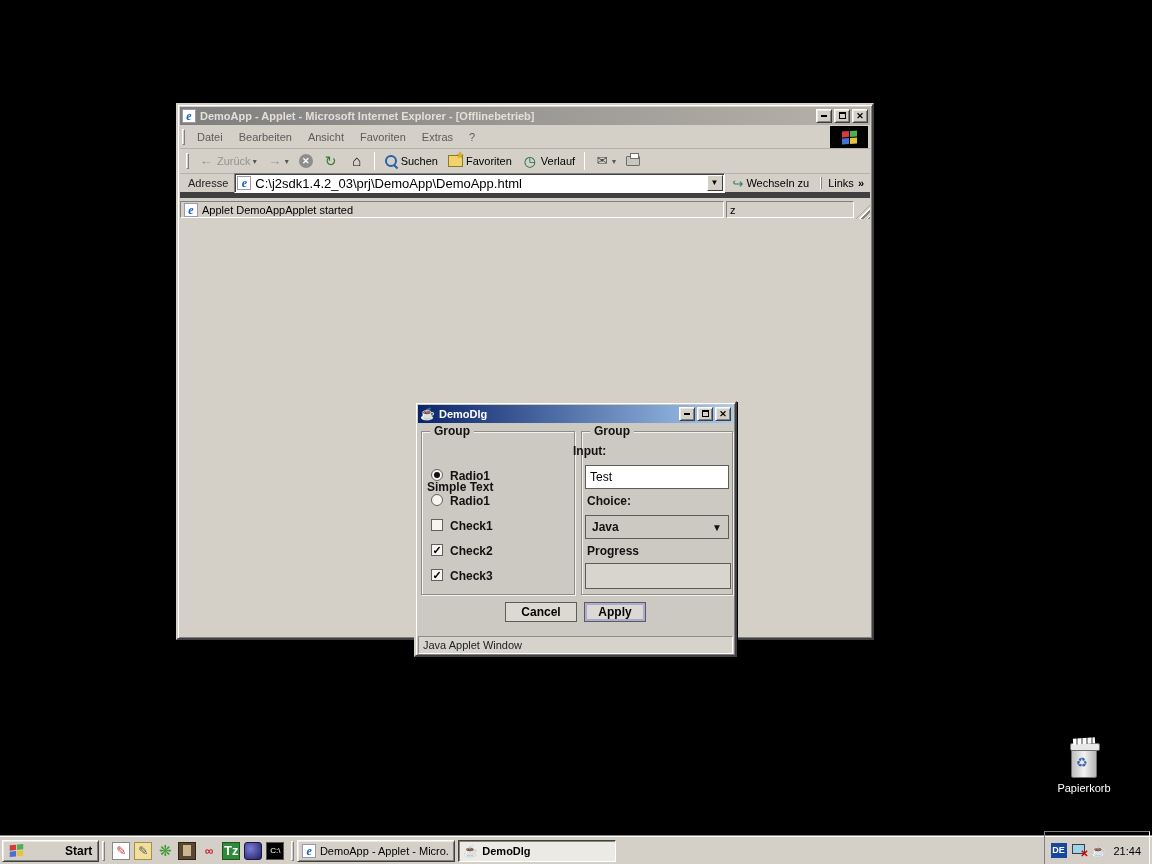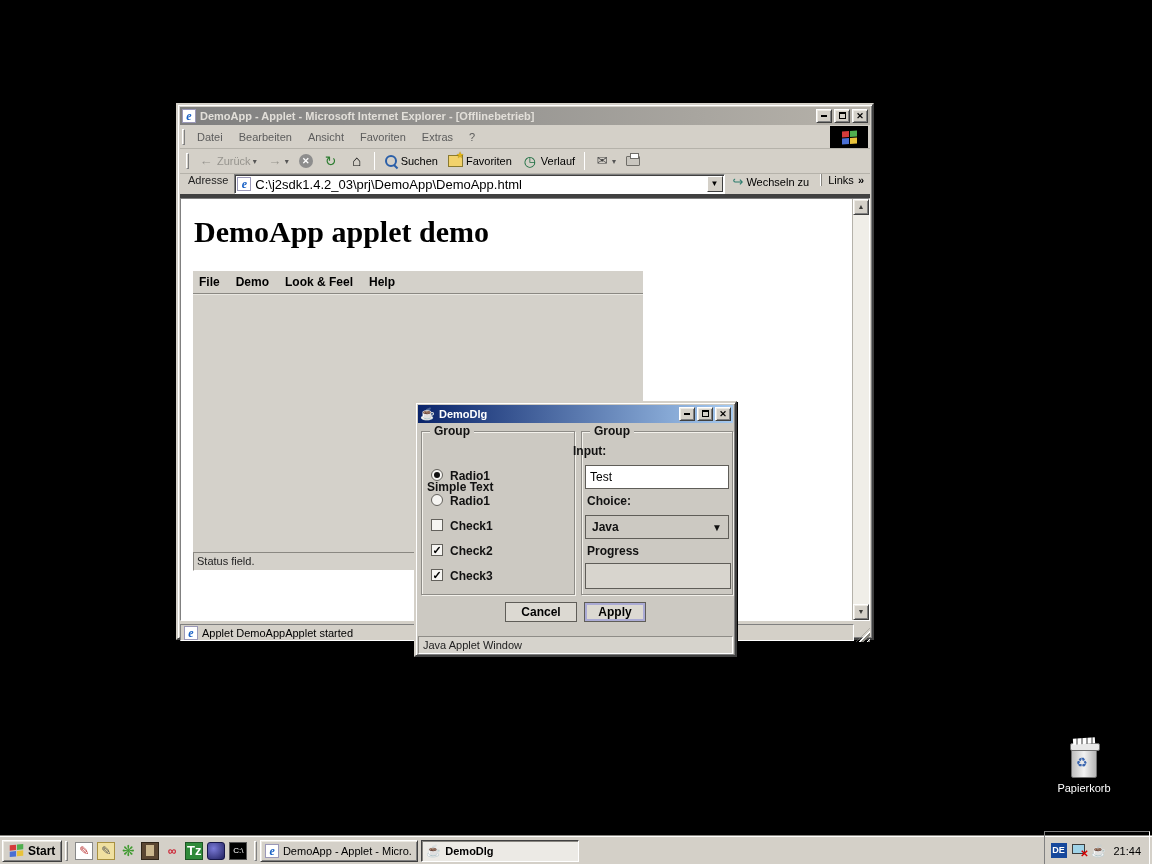--- a/index.html
+++ b/index.html
@@ -47,21 +47,21 @@
   .home-ic { font-size:15px; }
   .mag { position:relative; display:inline-block; width:14px; height:14px; }
   .mag::before { content:""; position:absolute; left:1px; top:1px; width:8px; height:8px; border:2px solid #2b5fa8; border-radius:50%; }
   .mag::after { content:""; position:absolute; left:10px; top:10px; width:5px; height:2px; background:#2b5fa8; transform:rotate(45deg); transform-origin:left center; }
   .folder-star { position:relative; display:inline-block; width:15px; height:12px; background:#f2d26b; border:1px solid #8a7a2f; }
   .folder-star::after { content:"★"; position:absolute; right:-2px; top:-6px; color:#e3b414; font-size:9px; text-shadow:0 0 1px #8a7a2f; }
   .hist-ic { color:#1d6f42; font-size:14px; }
   .mail-ic { font-size:13px; color:#444; }
   .print-ic { display:inline-block; width:14px; height:10px; background:#c9c6bf; border:1px solid #6f6d68; border-radius:1px; position:relative; }
   .print-ic::before { content:""; position:absolute; left:3px; top:-4px; width:7px; height:4px; background:#fff; border:1px solid #6f6d68; }
-  .addressbar { height:24px; display:flex; align-items:flex-start; border-bottom:4px solid #404040; padding:0 2px; }
+  .addressbar { height:24px; display:flex; align-items:center; border-bottom:6px solid #404040; padding:0 2px; }
   .addr-label { padding:0 6px; color:#222; }
   .addr-combo { flex:1; height:20px; background:#fff; border:1px solid; border-color:#808080 #fff #fff #808080;
                 box-shadow: inset 1px 1px 0 #404040; display:flex; align-items:center; padding-left:2px; }
   .addr-combo .txt { flex:1; font-size:13px; color:#000; margin-left:4px; white-space:nowrap; overflow:hidden; }
   .combo-arrow-btn { width:16px; height:16px; background:#d4d0c8; border:1px solid; border-color:#fff #404040 #404040 #fff;
                      font-size:8px; line-height:14px; text-align:center; color:#000; margin-right:1px; }
   .go-btn { display:flex; align-items:center; padding:0 8px; }
   .go-ic { color:#2e7d6e; font-size:13px; margin-right:3px; }
   .links-area { display:flex; align-items:center; padding:0 4px 0 6px; border-left:1px solid #87857f;
                 box-shadow:-1px 0 0 #fff; margin-left:4px; }
@@ -125,21 +125,21 @@
   .bin .papers { position:absolute; left:1px; top:-9px; width:22px; height:6px;
                  background:repeating-linear-gradient(90deg,#fff 0 3px,#9a9a9a 3px 5px); transform:rotate(-4deg); }
   .bin .rec { position:absolute; left:4px; top:8px; color:#3a66b0; font-size:13px; }
   .desktop-icon .label { color:#fff; font-size:11px; margin-top:4px; }
 
   
   .taskbar { position:absolute; left:0; bottom:0; width:1152px; height:28px; background:#d4d0c8;
              border-top:1px solid #fff; box-shadow:0 -1px 0 #87857f; display:flex; align-items:center; padding:0 2px; }
   .start-btn { display:flex; align-items:center; height:22px; padding:0 6px; background:#d4d0c8;
                border:1px solid; border-color:#fff #404040 #404040 #fff;
-               box-shadow: inset 1px 1px 0 #ece9e2, inset -1px -1px 0 #808080; font-weight:bold; font-size:12px; }
+               box-shadow: inset 1px 1px 0 #ece9e2, inset -1px -1px 0 #808080; font-weight:bold; font-size:12px;gap:37px; }
   .start-btn .winlogo { transform:skewY(-6deg) scale(0.9); margin-right:4px; }
   .tb-handle { width:3px; height:20px; margin:0 3px; border:1px solid; border-color:#fff #808080 #808080 #fff; }
   .ql { display:flex; align-items:center; gap:4px; padding:0 4px; }
   .ql-ic { display:inline-flex; width:18px; height:18px; align-items:center; justify-content:center; font-size:12px; }
   .task-btn { display:flex; align-items:center; width:158px; height:22px; margin-right:3px; padding:0 4px;
               background:#d4d0c8; border:1px solid; border-color:#fff #404040 #404040 #fff;
               box-shadow: inset 1px 1px 0 #ece9e2, inset -1px -1px 0 #808080; }
   .task-btn .t { margin-left:4px; white-space:nowrap; overflow:hidden; }
   .task-btn.active { background:#eceae5; border-color:#404040 #fff #fff #404040;
                      box-shadow: inset 1px 1px 0 #87857f; }
@@ -241,39 +241,20 @@
       <span class="go-btn">
         <span class="go-ic">↪</span>
         <span>Wechseln zu</span>
       </span>
       <span class="links-area">
         <span>Links</span>
         <span class="chev">»</span>
       </span>
     </div>
 
-    <div class="content">
-      <div class="page">
-        <h1>DemoApp applet demo</h1>
-        <div class="applet">
-          <div class="applet-menubar">
-            <span class="applet-menu-item">File</span>
-            <span class="applet-menu-item">Demo</span>
-            <span class="applet-menu-item">Look &amp; Feel</span>
-            <span class="applet-menu-item">Help</span>
-          </div>
-          <div class="applet-body"></div>
-          <div class="applet-status">Status field.</div>
-        </div>
-      </div>
-      <div class="scrollbar">
-        <div class="scroll-btn">▲</div>
-        <div class="scroll-btn">▼</div>
-      </div>
-    </div>
 
     <div class="ie-statusbar">
       <div class="status-pane status-left">
         <span class="ie-e">e</span>
         <span class="txt">Applet DemoAppApplet started</span>
       </div>
       <div class="status-pane status-right">
         <span>z</span>
       </div>
       <div class="grip"></div>

